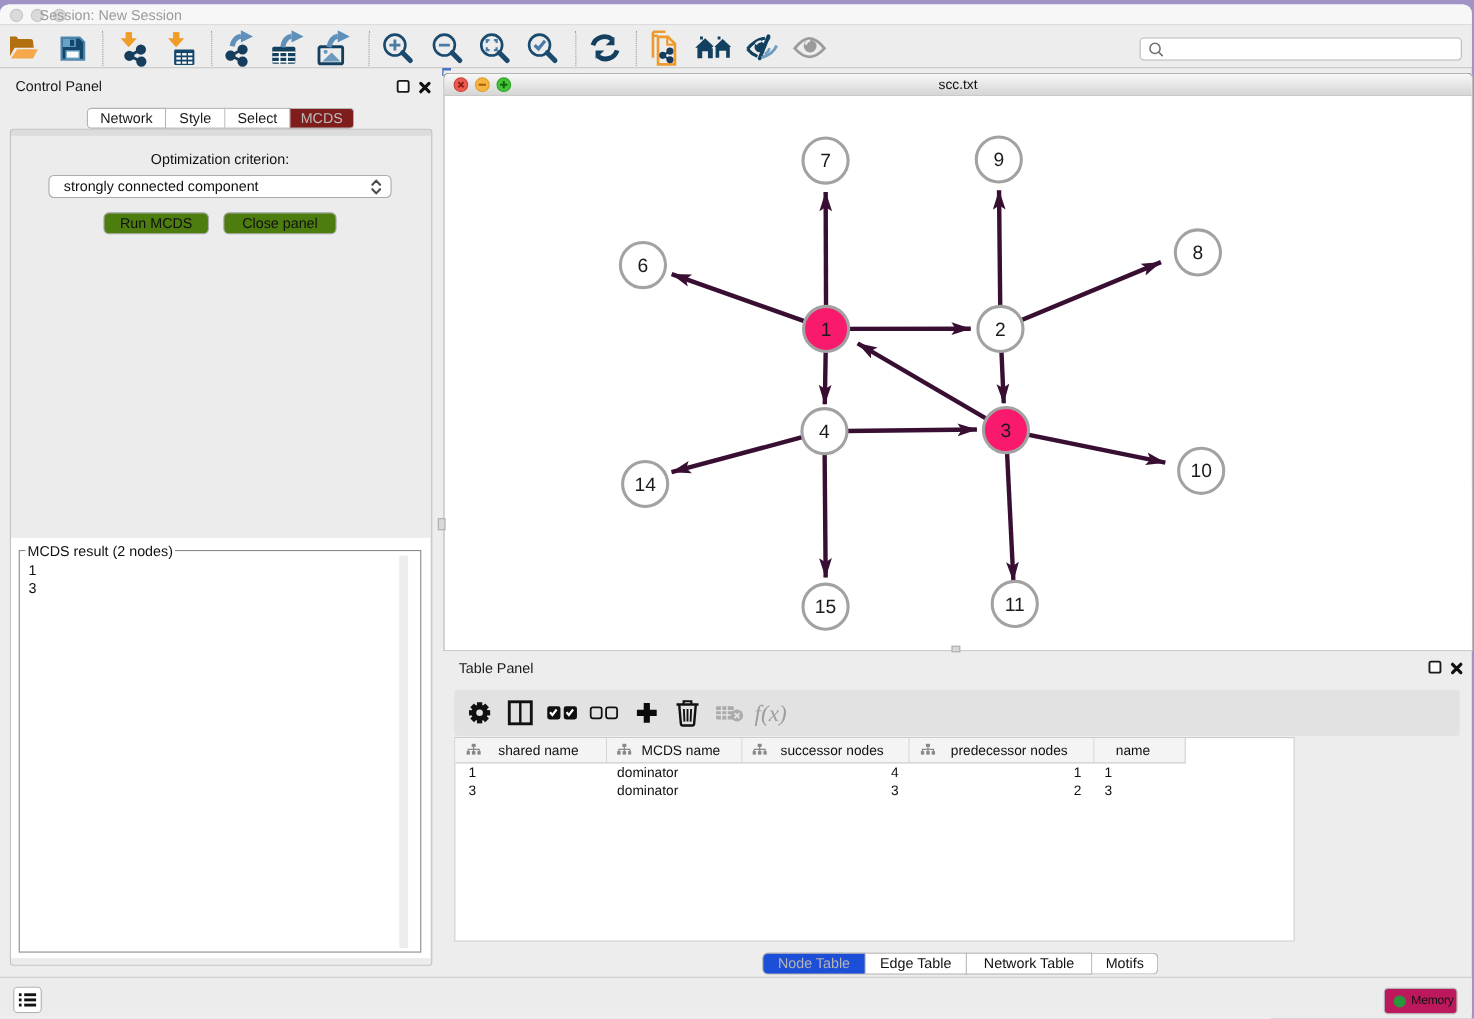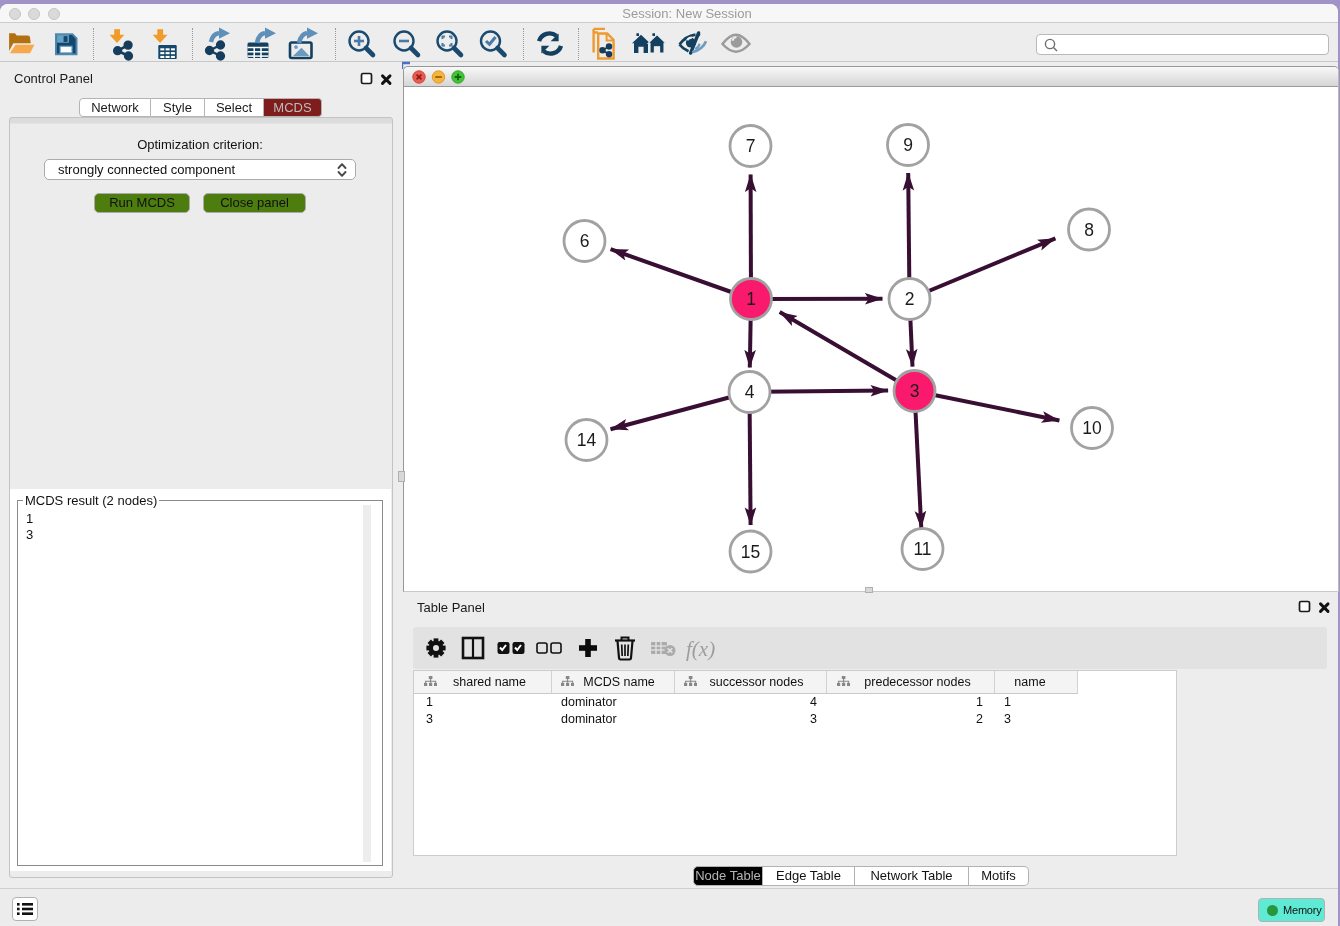--- a/index.html
+++ b/index.html
@@ -5,21 +5,21 @@
 * { margin:0; padding:0; box-sizing:border-box; }
 html,body { width:1340px; height:926px; overflow:hidden; }
 body { background:#a293c6; font-family:"Liberation Sans", sans-serif; }
 #app { position:absolute; left:0; top:4px; width:1338px; height:922px;
   background:#ededed; border-radius:8px 8px 0 0; overflow:hidden; }
 
 #titlebar { position:absolute; left:0; top:4px; width:1338px; height:19px;
   background:#f7f7f7; border-bottom:1px solid #cccccc; border-radius:8px 8px 0 0; }
 .tl { position:absolute; top:3.5px; width:12px; height:12px; border-radius:50%;
   background:#dadada; border:1px solid #c6c6c6; }
-#wtitle { position:absolute; top:2px; left:0; width:1338px; text-align:center;
+#wtitle { position:absolute; top:2px; left:0; width:1338px; 
   font-size:13px; color:#9b9b9b;padding-left:36px; }
 
 #toolbar { position:absolute; left:0; top:23px; width:1338px; height:39px;
   background:#ededed; border-bottom:1px solid #c8c8c8; }
 .sep { position:absolute; top:5px; height:32px; width:0;
   border-left:1px dotted #9a9a9a; }
 #search { position:absolute; left:1036px; top:11px; width:293px; height:21px;
   background:#ffffff; border:1px solid #b9b9b9; border-radius:4px; }
 
 #cp-title { position:absolute; left:14px; top:71px; font-size:13px; color:#1a1a1a; }
@@ -64,21 +64,21 @@
 .th { position:absolute; top:0; height:23px; border-right:1px solid #d2d2d2;
   border-bottom:1px solid #c9c9c9;
   font-size:12.5px; color:#111; text-align:center; line-height:22px; background:#f4f4f4; }
 .td { position:absolute; font-size:12.5px; color:#111; height:17px; line-height:17px; }
 .btab { font-size:13px; color:#111; background:#fff; border:1px solid #b2b2b2;
   border-left:none; text-align:center; line-height:18px; height:20px; }
 
 #statusbar { position:absolute; left:0; top:888px; width:1338px; height:34px;
   background:#ececec; border-top:1px solid #cfcfcf; }
 #memorybtn { position:absolute; left:1258px; top:9px; width:67px; height:24px;
-  background:#5eead4; border:1px solid #b2b2b2; border-radius:4px; font-size:11px;
+  background:#be185d; border:1px solid #b2b2b2; border-radius:4px; font-size:11px;
   letter-spacing:-0.2px; color:#111; }
 #listbtn { position:absolute; left:12px; top:8px; width:26px; height:24px;
   background:#fff; border:1px solid #b2b2b2; border-radius:4px; }
 </style>
 </head>
 <body>
 <div id="app">
 </div>
   <div id="titlebar">
     <div class="tl" style="left:8.5px;"></div>
@@ -290,20 +290,21 @@
   <div id="netwin">
     <div id="nettitle">
       <svg width="70" height="20" viewBox="0 0 70 20" style="position:absolute;left:0;top:0;">
         <circle cx="15" cy="10" r="6.2" fill="#e95a50" stroke="#cf4437" stroke-width="1"></circle>
         <path d="M12.6,7.6 L17.4,12.4 M17.4,7.6 L12.6,12.4" stroke="#8e1a12" stroke-width="1.7"></path>
         <circle cx="34.5" cy="10" r="6.2" fill="#f6b43e" stroke="#e09c2b" stroke-width="1"></circle>
         <path d="M31.2,10 L37.8,10" stroke="#9a6108" stroke-width="1.8"></path>
         <circle cx="54" cy="10" r="6.2" fill="#44c338" stroke="#2fa526" stroke-width="1"></circle>
         <path d="M50.7,10 L57.3,10 M54,6.7 L54,13.3" stroke="#156311" stroke-width="1.8"></path>
       </svg>
+      <div class="t">scc.txt</div>
     </div>
     <svg id="graph" width="934" height="504" style="position:absolute; left:0; top:21px;" viewBox="0 0 934 504">
       <defs>
         <marker id="arr" markerUnits="userSpaceOnUse" markerWidth="23" markerHeight="14" refX="17.6" refY="6" orient="auto">
           <path d="M0,0.2 L18,6 L0,11.8 L3.8,6 Z" fill="#380f33"></path>
         </marker>
       </defs>
       <g stroke="#380f33" stroke-width="4">
         <line x1="347" y1="211" x2="346.6" y2="86.5" marker-end="url(#arr)"></line>
         <line x1="347" y1="211" x2="206.6" y2="161.2" marker-end="url(#arr)"></line>
@@ -461,21 +462,21 @@
     <div class="td" style="left:300px; top:23px; width:103px; text-align:right;">4</div>
     <div class="td" style="left:450px; top:23px; width:119px; text-align:right;">1</div>
     <div class="td" style="left:590px; top:23px;">1</div>
     <div class="td" style="left:12px; top:40px;">3</div>
     <div class="td" style="left:147px; top:40px;">dominator</div>
     <div class="td" style="left:300px; top:40px; width:103px; text-align:right;">3</div>
     <div class="td" style="left:450px; top:40px; width:119px; text-align:right;">2</div>
     <div class="td" style="left:590px; top:40px;">3</div>
   </div>
   <div class="tabrow" style="left:693px; top:866px;">
-    <div class="btab dis" style="width:70px; border-left:1px solid #b2b2b2; border-radius:5px 0 0 5px; background:#000000; color:#b5b5b5;">Node Table</div>
+    <div class="btab dis" style="width:94px; border-left:1px solid #b2b2b2; border-radius:5px 0 0 5px; background:#1d4ed8; color:#b5b5b5;">Node Table</div>
     <div class="btab" style="width:92px;">Edge Table</div>
     <div class="btab" style="width:114px;">Network Table</div>
     <div class="btab" style="width:60px; border-radius:0 5px 5px 0;">Motifs</div>
   </div>
 
   <div id="statusbar">
     <div id="listbtn">
       <svg width="16" height="14" viewBox="0 0 16 14" style="position:absolute;left:4px;top:4px;">
         <g fill="#111">
           <rect x="0" y="1" width="2.6" height="2.6"></rect>

